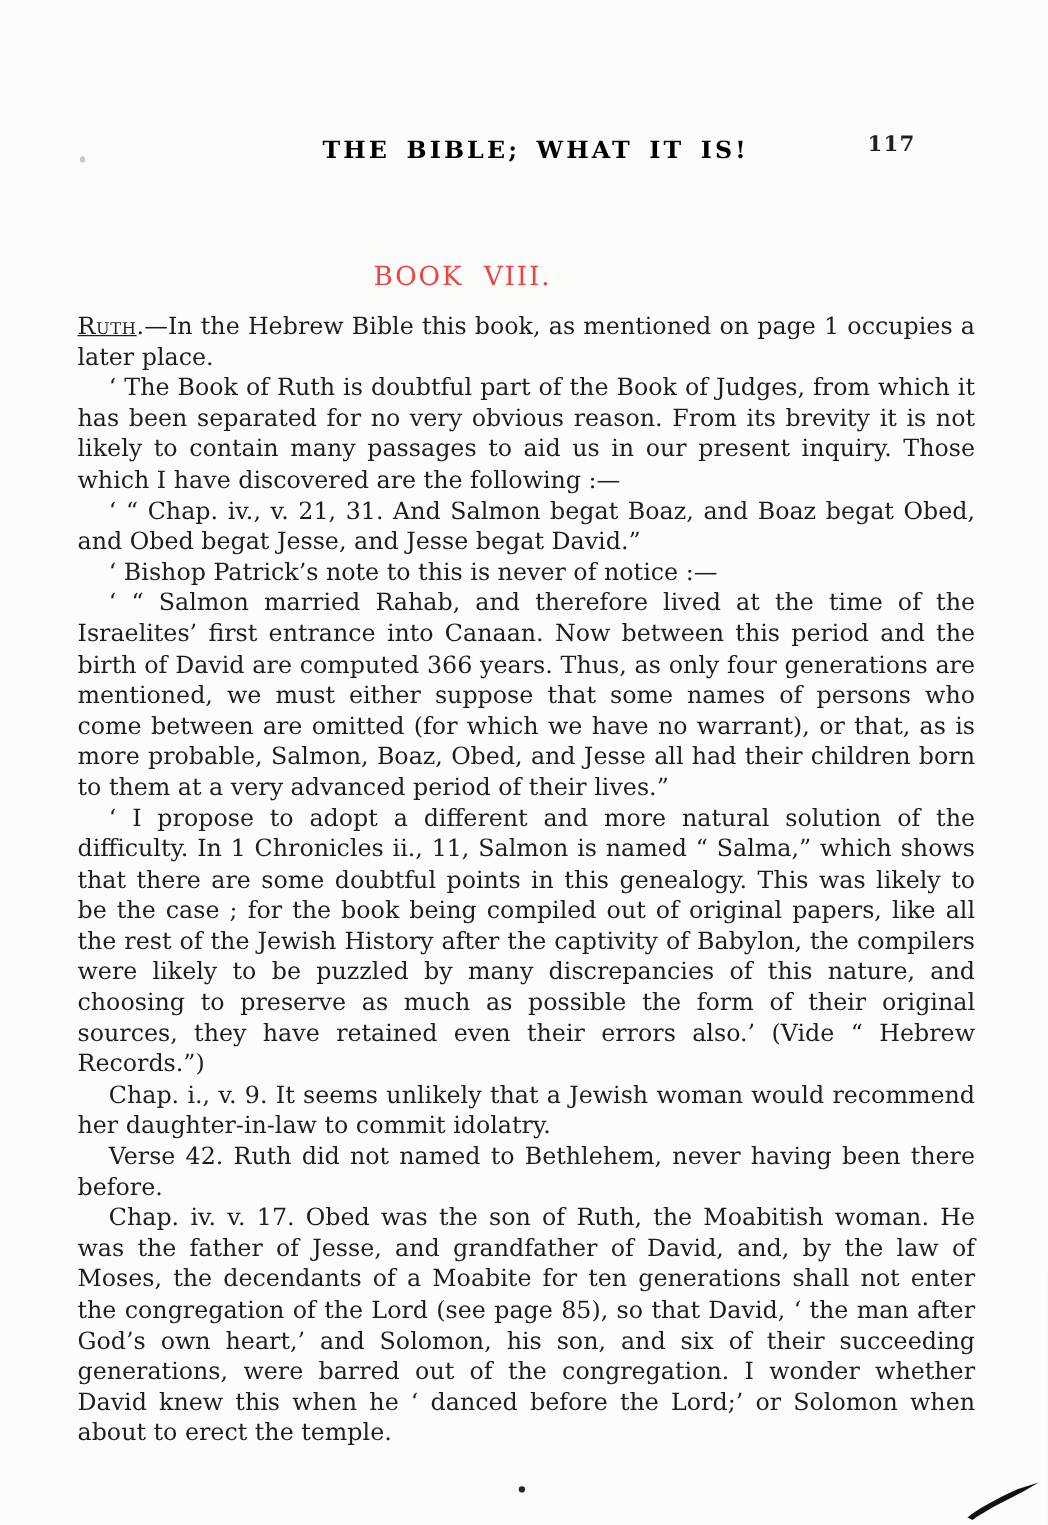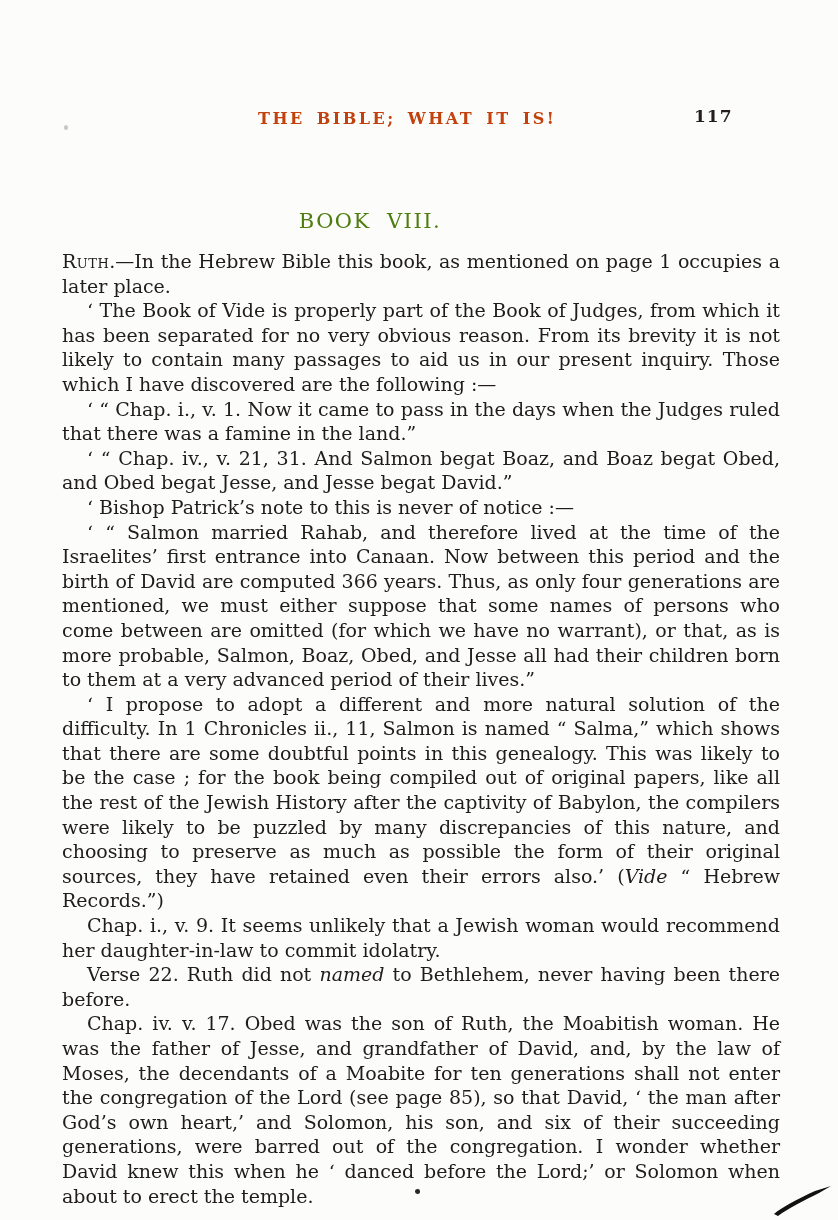--- a/index.html
+++ b/index.html
@@ -11,57 +11,57 @@
   .page{
     position:relative;
     width:838px;height:1220px;
     background:#fcfcfa;
     color:#1f1c19;
     overflow:hidden;
   }
   .running-header{
     position:absolute;
     left:258px;top:109px;
-    font-size:16px;
+    font-size:19px;
     font-weight:bold;
     letter-spacing:2.5px;
     word-spacing:4px;
-    color:#c2410c;
+    color:#000000;
   }
   .page-number{
     position:absolute;
     left:694px;top:106px;
     font-size:17px;
     font-weight:bold;
     letter-spacing:1px;
     color:#241f1b;
   }
   .section-title{
     position:absolute;
     left:62px;top:209px;
     width:616px;
     text-align:center;
     font-size:21px;
     letter-spacing:1.5px;
     word-spacing:8px;
-    color:#4d7c0f;
+    color:#ef4444;
   }
   .body-text{
     position:absolute;
     left:62px;top:249px;
     width:718px;
     font-size:19px;
     line-height:24.6px;
     text-align:justify;
     color:#1f1c19;
   }
   .body-text p{margin:0;padding:0;}
   .body-text p.indent{text-indent:25px;}
-  .smallcaps{font-variant:small-caps;letter-spacing:0.5px;}
-  .italic{font-style:italic;}
+  .smallcaps{font-variant:small-caps;letter-spacing:0.5px;text-decoration:underline;}
+  .italic{}
   .ink-dot{
     position:absolute;
     left:415px;top:1189px;
     width:5px;height:5px;
     background:#2a2723;
     border-radius:50% 45% 50% 48%;
   }
   .ink-speck{
     position:absolute;
     left:64px;top:125px;
@@ -83,28 +83,27 @@
 <div class="page">
 
   <div class="running-header">THE BIBLE; WHAT IT IS!</div>
 
   <div class="page-number">117</div>
 
   <div class="section-title">BOOK VIII.</div>
 
   <div class="body-text">
       <p class=""><span class="smallcaps">Ruth</span><span>.—In the Hebrew Bible this book, as mentioned on page 1 occupies a later place.</span></p>
-      <p class="indent"><span>‘ The Book of Vide is properly part of the Book of Judges, from which it has been separated for no very obvious reason.  From its brevity it is not likely to contain many passages to aid us in our present inquiry.  Those which I have discovered are the following :—</span></p>
-      <p class="indent"><span>‘ “ Chap. i., v. 1.  Now it came to pass in the days when the Judges ruled that there was a famine in the land.”</span></p>
+      <p class="indent"><span>‘ The Book of Ruth is doubtful part of the Book of Judges, from which it has been separated for no very obvious reason.  From its brevity it is not likely to contain many passages to aid us in our present inquiry.  Those which I have discovered are the following :—</span></p>
       <p class="indent"><span>‘ “ Chap. iv., v. 21, 31.  And Salmon begat Boaz, and Boaz begat Obed, and Obed begat Jesse, and Jesse begat David.”</span></p>
       <p class="indent"><span>‘ Bishop Patrick’s note to this is never of notice :—</span></p>
       <p class="indent"><span>‘ “ Salmon married Rahab, and therefore lived at the time of the Israelites’ first entrance into Canaan.  Now between this period and the birth of David are computed 366 years.  Thus, as only four generations are mentioned, we must either suppose that some names of persons who come between are omitted (for which we have no warrant), or that, as is more probable, Salmon, Boaz, Obed, and Jesse all had their children born to them at a very advanced period of their lives.”</span></p>
       <p class="indent"><span>‘ I propose to adopt a different and more natural solution of the difficulty.  In 1 Chronicles ii., 11, Salmon is named “ Salma,” which shows that there are some doubtful points in this genealogy.  This was likely to be the case ; for the book being compiled out of original papers, like all the rest of the Jewish History after the captivity of Babylon, the compilers were likely to be puzzled by many discrepancies of this nature, and choosing to preserve as much as possible the form of their original sources, they have retained even their errors also.’  (</span><span class="italic">Vide</span><span> “ Hebrew Records.”)</span></p>
       <p class="indent"><span>Chap. i., v. 9.  It seems unlikely that a Jewish woman would recommend her daughter-in-law to commit idolatry.</span></p>
-      <p class="indent"><span>Verse 22.  Ruth did not </span><span class="italic">named</span><span> to Bethlehem, never having been there before.</span></p>
+      <p class="indent"><span>Verse 42.  Ruth did not </span><span class="italic">named</span><span> to Bethlehem, never having been there before.</span></p>
       <p class="indent"><span>Chap. iv. v. 17.  Obed was the son of Ruth, the Moabitish woman.  He was the father of Jesse, and grandfather of David, and, by the law of Moses, the decendants of a Moabite for ten generations shall not enter the congregation of the Lord (see page 85), so that David, ‘ the man after God’s own heart,’ and Solomon, his son, and six of their succeeding generations, were barred out of the congregation.  I wonder whether David knew this when he ‘ danced before the Lord;’ or Solomon when about to erect the temple.</span></p>
     </div>
 
   <div class="ink-speck"></div>
 
   <div class="ink-dot"></div>
 
   <div class="ink-smudge">
     <svg viewBox="0 0 62 34" xmlns="http://www.w3.org/2000/svg">
       <path d="M1 31 C 8 25, 24 16, 42 8 L 58 3 L 46 10 C 32 17, 14 26, 5 33 Z"></path>

